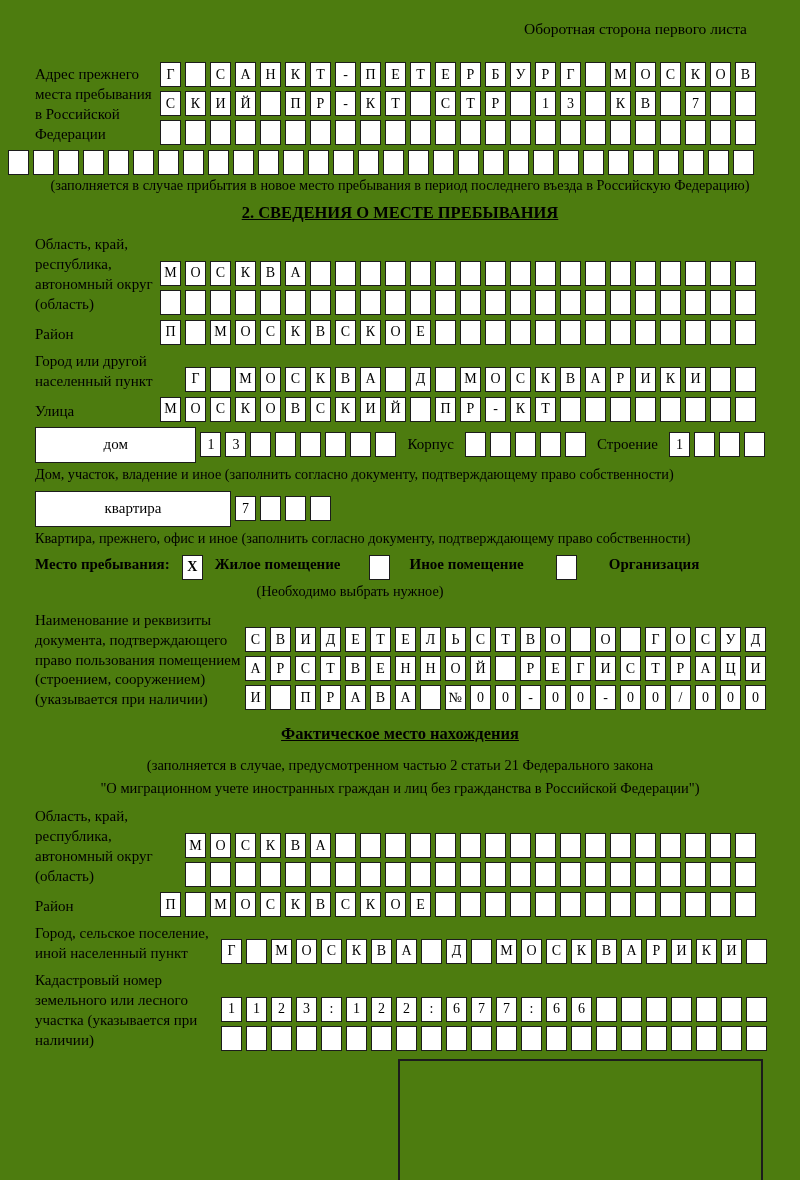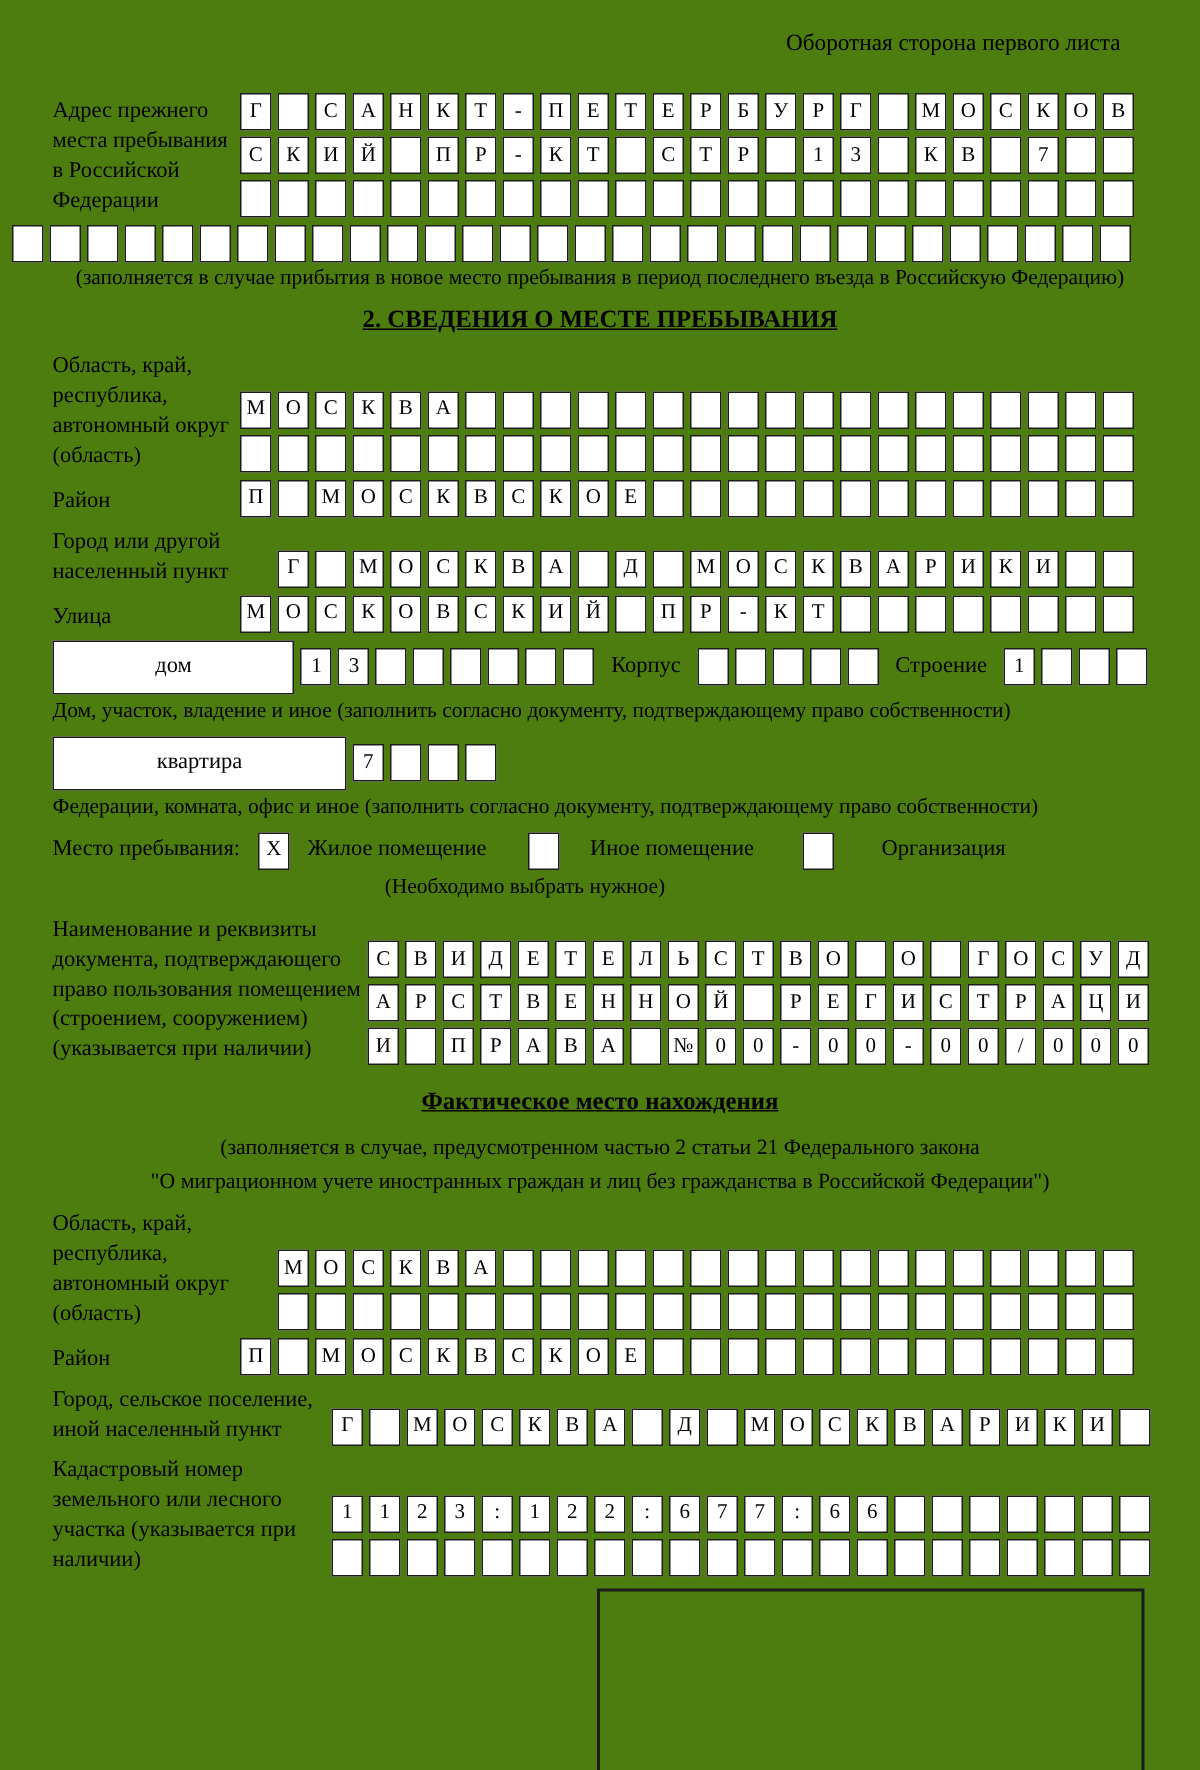--- a/index.html
+++ b/index.html
@@ -21,21 +21,21 @@
   .overflow-row{margin-left:-27px;margin-top:4px;margin-bottom:2px;}
   .caption-line{font-size:14.3px;margin:1px 0 8px;}
   .center{text-align:center;}
   .sec-title{font-size:16.5px;font-weight:700;text-align:center;margin:9px 0 10px;text-decoration:underline;}
   .mixrow{display:flex;align-items:center;gap:4px;margin-bottom:3px;}
   .widebox{
     box-sizing:border-box;border:1.7px solid #1c1c1c;height:36px;
     display:flex;align-items:center;justify-content:center;font-size:15px;background:#fff;
   }
   .inline-label{font-size:15px;padding:0 7px;white-space:nowrap;}
-  .stayrow{display:flex;align-items:center;margin:7px 0 3px;}
+  .stayrow{display:flex;margin:7px 0 3px;font-weight:bold;}
   .stayrow .flabel{padding-top:0;}
   .gap12{width:12px;flex:0 0 12px;} .gap20{width:20px;flex:0 0 20px;}
   .gap28{width:28px;flex:0 0 28px;} .gap32{width:32px;flex:0 0 32px;}
   .stay-note{margin:2px 0 9px 100px;width:430px;text-align:center;font-size:14.3px;}
   .notes{font-size:14.5px;line-height:1.55;margin-bottom:6px;}
   .stamp-box{margin-left:363px;width:365px;height:176px;border:2px solid #1c1c1c;box-sizing:border-box;margin-top:8px;}
 </style>
 </head>
 <body>
 
@@ -341,21 +341,21 @@
 
   <div class="mixrow">
     <div class="widebox" style="width:196px">квартира</div>
     <div class="boxrow">
         <span class="box">7</span>
         <span class="box"></span>
         <span class="box"></span>
         <span class="box"></span>
       </div>
   </div>
-  <div class="caption-line">Федерации, комната, офис и иное (заполнить согласно документу, подтверждающему право собственности)</div>
+  <div class="caption-line">Квартира, прежнего, офис и иное (заполнить согласно документу, подтверждающему право собственности)</div>
 
   <div class="stayrow">
     <div class="flabel">Место пребывания:</div>
     <span class="gap12"></span>
     <span class="box">X</span>
     <span class="gap12"></span>
     <span class="flabel">Жилое помещение</span>
     <span class="gap28"></span>
     <span class="box"></span>
     <span class="gap20"></span>

